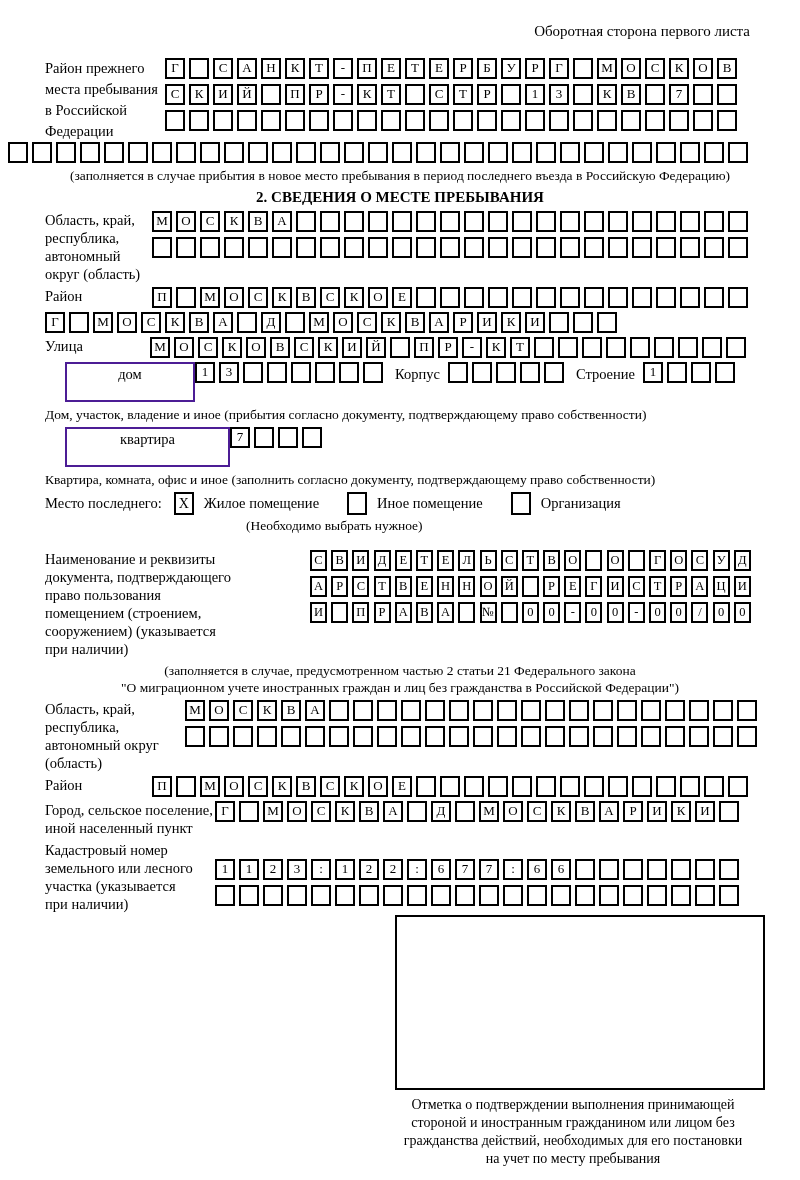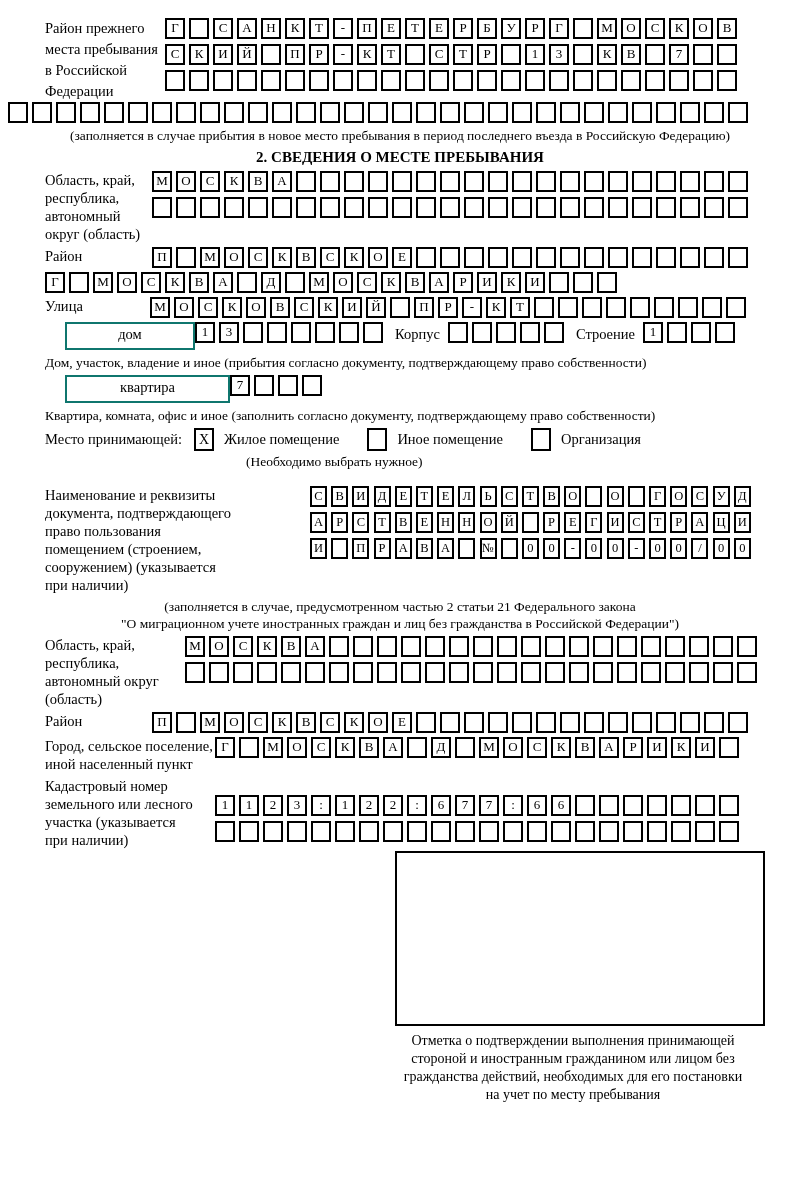--- a/index.html
+++ b/index.html
@@ -17,38 +17,39 @@
   .lh21{line-height:21px;}
   .w105{width:105px;}.w107{width:107px;}.w120{width:120px;}.w130{width:130px;}
   .w140{width:140px;}.w170{width:170px;}.w230{width:230px;margin-right:35px;}
   .ml37{margin-left:37px;}.ml57{margin-left:57px;}
   .mt18{margin-top:18px;}
   .fr{margin-bottom:4px;}
   .caption{font-size:13.5px;line-height:17px;}
   .center{text-align:center;}
   .section-title{font-weight:bold;font-size:15px;line-height:19px;text-align:center;margin:4px 0;}
   .sub-title{font-weight:bold;font-size:15px;line-height:19px;text-align:center;margin:2px 0 4px;}
-  .named-box{box-sizing:border-box;flex:none;border:2px solid #0f766e;height:28px;text-align:center;
+  .named-box{box-sizing:border-box;flex:none;border:2px solid #4c1d95;height:40px;text-align:center;
              font-size:14.5px;line-height:20px;}
   .inline-label{flex:none;font-size:14.5px;line-height:24px;margin:0 8px;}
   .cbrow{align-items:center;margin-bottom:2px;}
   .cb-lead{flex:none;font-size:14.5px;margin-right:12px;}
   .cb{box-sizing:border-box;flex:none;width:20px;height:23px;border:2px solid #000;text-align:center;
       font-size:14px;line-height:19px;}
   .opt-label{flex:none;font-size:14.5px;margin:0 28px 0 10px;}
   .note-indent{margin-left:238px;margin-bottom:16px;}
   .stamp-box{box-sizing:border-box;margin-left:387px;margin-top:2px;width:370px;height:175px;border:2px solid #000;}
   .stamp-caption{margin-left:360px;margin-top:6px;width:410px;text-align:center;font-size:14px;
                  line-height:18px;white-space:pre-line;}
 </style>
 </head>
 <body>
 
 <div class="page">
 
+  <div class="corner">Оборотная сторона первого листа</div>
 
   <div class="frow ml37 mt18">
     <div class="label w120 lh21">Район прежнего
 места пребывания
 в Российской
 Федерации</div>
     <div class="col">
       <div class="cells">
           <span class="cell">Г</span>
           <span class="cell"></span>
@@ -355,21 +356,21 @@
     <div class="cells">
         <span class="cell">7</span>
         <span class="cell"></span>
         <span class="cell"></span>
         <span class="cell"></span>
       </div>
   </div>
   <div class="caption ml37 fr">Квартира, комната, офис и иное (заполнить согласно документу, подтверждающему право собственности)</div>
 
   <div class="frow ml37 cbrow">
-    <span class="cb-lead">Место принимающей:</span>
+    <span class="cb-lead">Место последнего:</span>
     <span class="cb">X</span>
     <span class="opt-label">Жилое помещение</span>
     <span class="cb"></span>
     <span class="opt-label">Иное помещение</span>
     <span class="cb"></span>
     <span class="opt-label">Организация</span>
   </div>
   <div class="caption note-indent">(Необходимо выбрать нужное)</div>
 
   <div class="frow ml37 fr">

